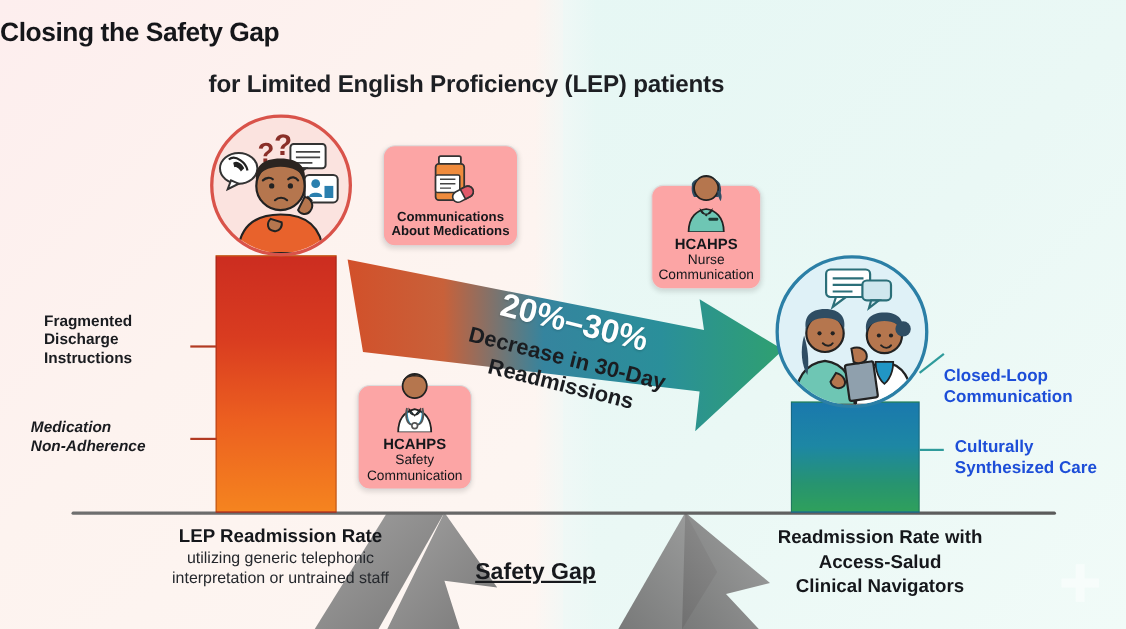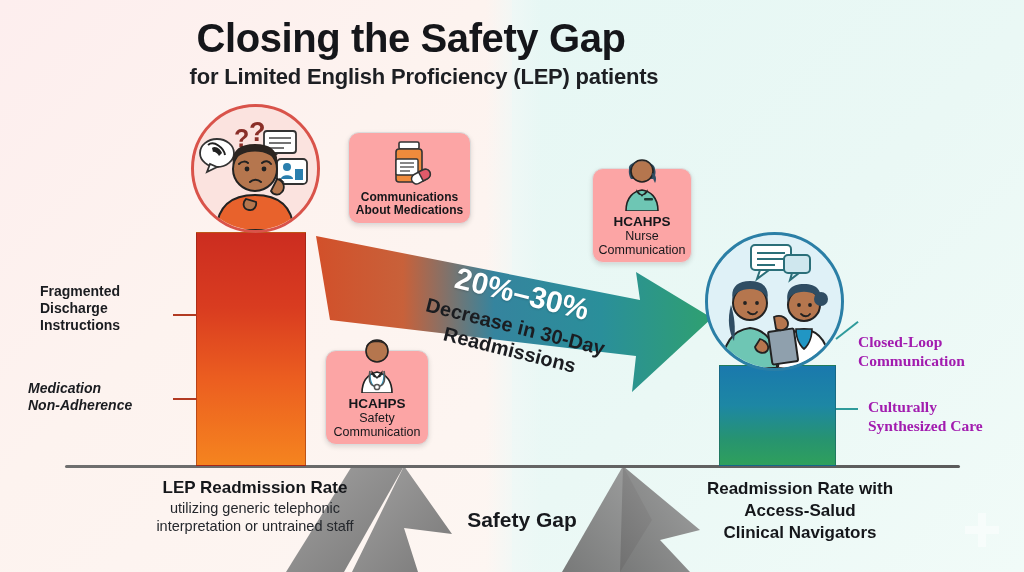--- a/index.html
+++ b/index.html
@@ -21,22 +21,22 @@
   .bg-seam{
     position:absolute;left:486px;top:0;width:56px;height:572px;
     background:linear-gradient(to right,rgba(253,240,238,0),rgba(240,248,246,.85),rgba(230,247,244,0));
   }
   .cross-mark{
     position:absolute;right:22px;bottom:22px;width:40px;height:40px;opacity:.55;
   }
 
   
   .title{
-    position:absolute;left:0;top:16px;width:822px;text-align:center;
-    font-size:40px;font-weight:bold;color:#15161a;letter-spacing:-.4px;
+    position:absolute;left:0;top:16px;width:822px;text-align:left;
+    font-size:24px;font-weight:bold;color:#15161a;letter-spacing:-.4px;
   }
   .subtitle{
     position:absolute;left:0;top:64px;width:848px;text-align:center;
     font-size:22px;font-weight:bold;color:#1d1f23;letter-spacing:-.2px;
   }
 
   
   .axis{
     position:absolute;left:65px;top:465px;width:895px;height:3px;
     background:linear-gradient(to right,#6f6f6f,#5b5b5b);
@@ -66,42 +66,42 @@
   #cal-med{left:28px;top:380px;width:157px;font-style:italic;}
   .lead-left{
     position:absolute;height:2px;background:#b23a22;
   }
   #lead-frag{left:173px;top:314px;width:24px;}
   #lead-med{left:173px;top:398px;width:24px;}
 
   
   .cal-right{
     position:absolute;text-align:left;font-size:15.5px;font-weight:bold;
-    color:#a21caf;line-height:1.22;font-family:Liberation Serif, serif;
+    color:#1d4ed8;line-height:1.22;
   }
   #cal-loop{left:858px;top:333px;width:160px;}
   #cal-cult{left:840px;top:398px;width:160px;margin-left:28px;}
   .lead-right{position:absolute;background:#2f9b9b;}
   #lead-loop{
     left:836px;top:338px;width:28px;height:2px;
     transform:rotate(-38deg);transform-origin:left center;
   }
   #lead-cult{left:836px;top:408px;width:22px;height:2px;}
 
   
   .cap{position:absolute;text-align:center;}
   .cap .cap-title{font-size:17px;font-weight:bold;color:#15171b;line-height:1.2;}
   .cap .cap-sub{font-size:14.5px;color:#25282d;line-height:1.24;margin-top:2px;}
   #cap-left{left:75px;top:478px;width:360px;}
   #cap-right{left:640px;top:478px;width:320px;}
   #cap-right .cap-title{line-height:1.3;}
 
   .gap-label{
-    position:absolute;left:432px;top:508px;width:180px;text-align:center;
-    font-size:21px;font-weight:bold;color:#17191d;
+    position:absolute;left:432px;top:508px;width:180px;text-align:left;
+    font-size:21px;font-weight:bold;color:#17191d;text-decoration:underline;
   }
 
   
   .card{
     position:absolute;background:#fca5a5;border:1px solid #dcdcdc;
     border-radius:11px;box-shadow:0 2px 5px rgba(0,0,0,.12);
     display:flex;flex-direction:column;align-items:center;
     justify-content:flex-end;padding-bottom:5px;box-sizing:border-box;
   }
   .card .c-txt{text-align:center;line-height:1.13;color:#15171b;}

